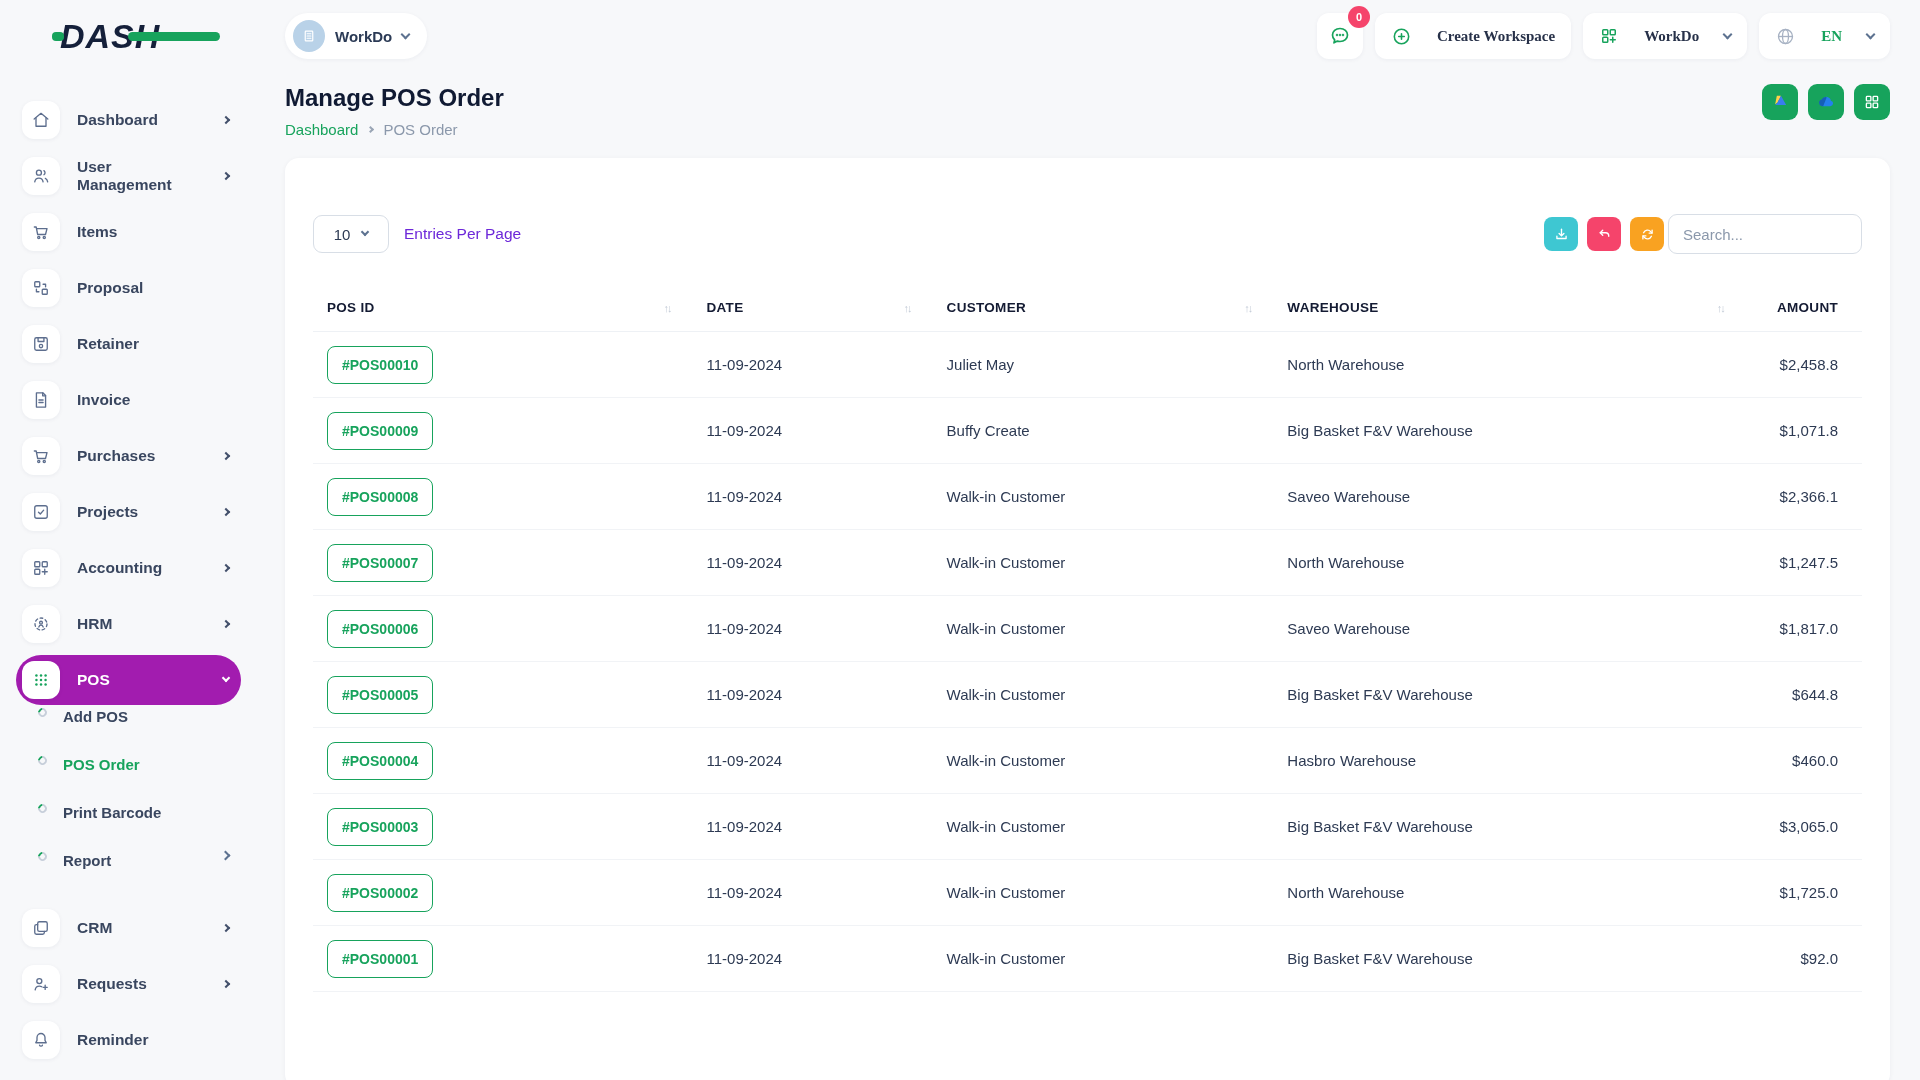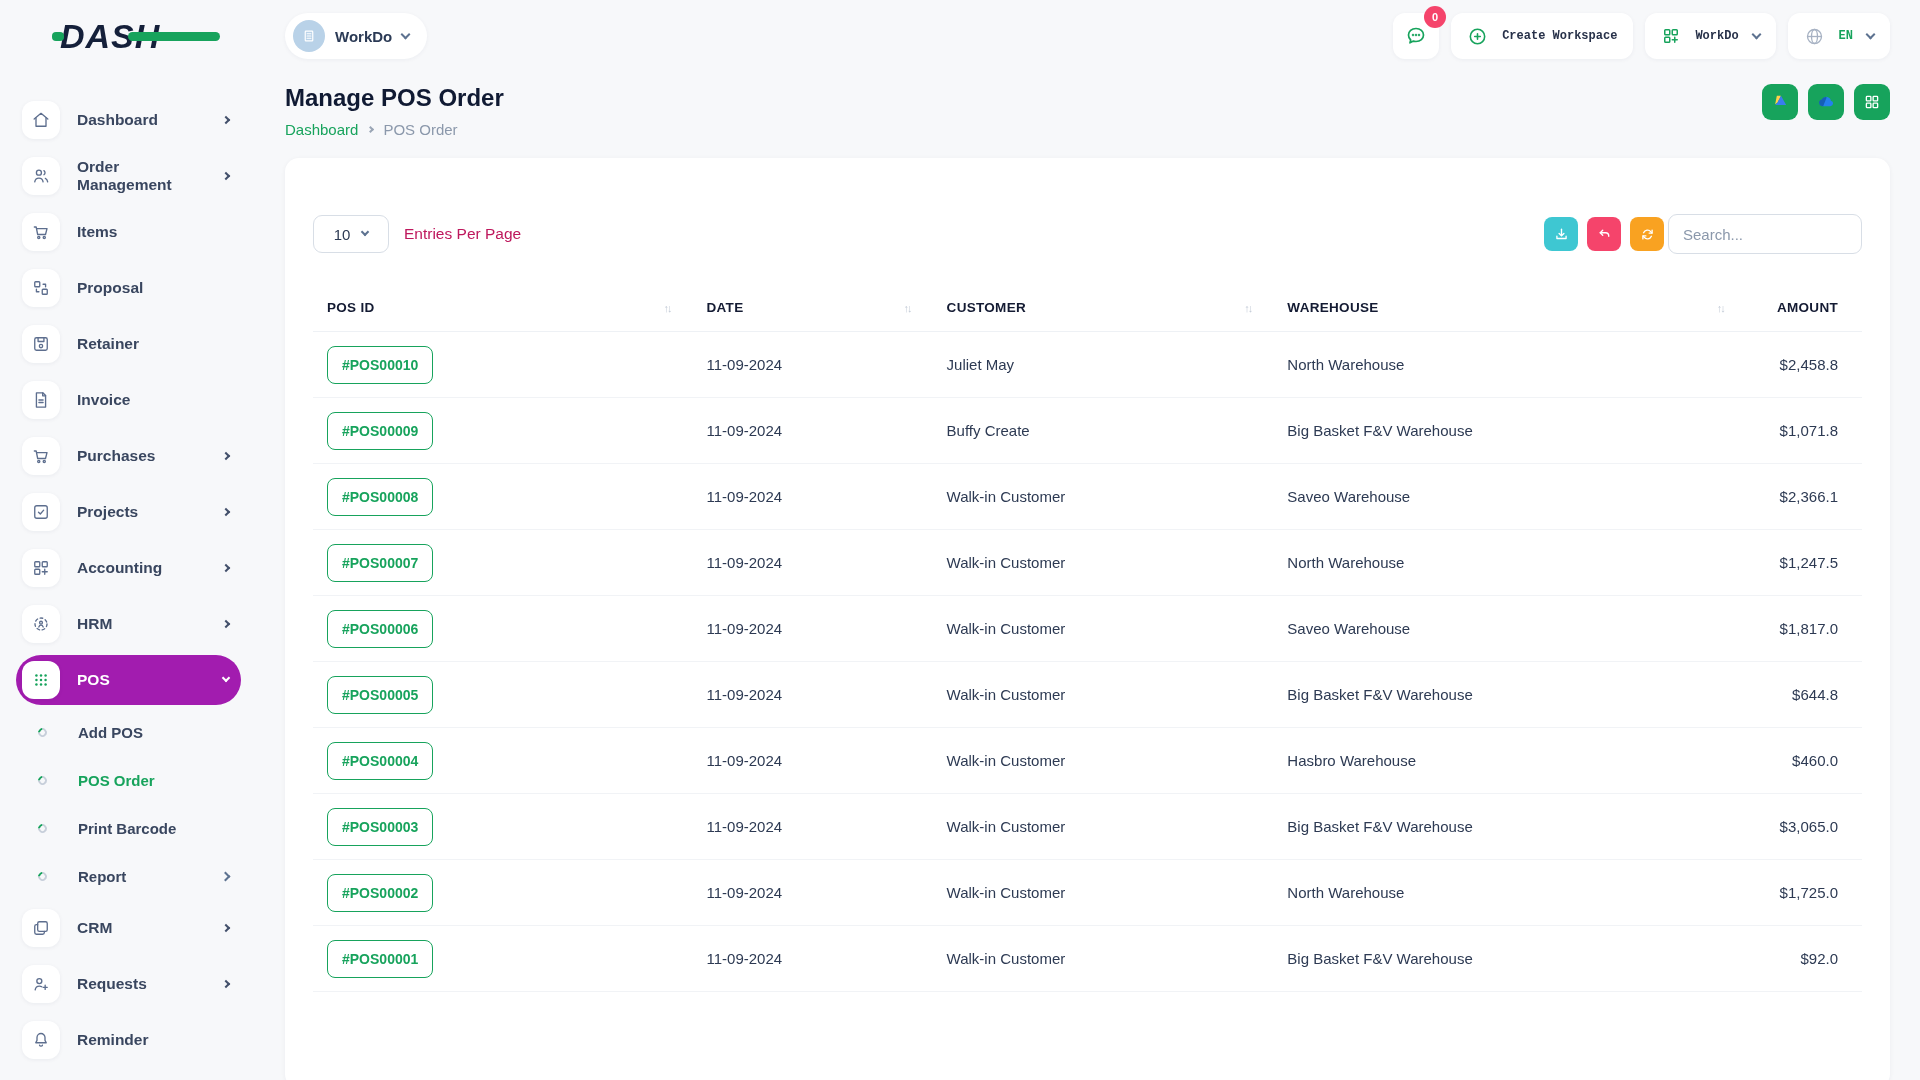--- a/index.html
+++ b/index.html
@@ -13,58 +13,58 @@
   .logo-text { font-size:34px; font-weight:800; letter-spacing:1px; color:#15203a; font-style:italic; }
   .logo-bar { position:absolute; left:68px; top:15px; width:92px; height:9px; border-radius:5px; background:#17a35c; }
   .logo-dot { position:absolute; left:-8px; top:15px; width:12px; height:9px; border-radius:4px; background:#17a35c; }
   .ws-pill { margin-left:28px; height:46px; background:#fff; border-radius:26px; display:flex; align-items:center; gap:10px; padding:0 18px 0 8px; box-shadow:0 1px 4px rgba(25,39,70,.05); cursor:pointer; }
   .ws-avatar { width:32px; height:32px; border-radius:50%; background:#b9d2e8; display:flex; align-items:center; justify-content:center; }
   .ws-name { font-size:15px; font-weight:700; color:#2b3a55; }
   .spacer { flex:1; }
   .hdr-right { display:flex; align-items:center; gap:12px; }
   .chat-btn { position:relative; width:46px; height:46px; background:#fff; border:none; border-radius:12px; display:flex; align-items:center; justify-content:center; box-shadow:0 1px 4px rgba(25,39,70,.05); cursor:pointer; }
   .chat-badge { position:absolute; top:-7px; right:-7px; min-width:22px; height:22px; border-radius:50%; background:#f5446b; color:#fff; font-size:11px; font-weight:700; display:flex; align-items:center; justify-content:center; }
-  .pill { height:46px; background:#fff; border:none; border-radius:12px; display:flex; align-items:center; gap:14px; padding:0 16px; box-shadow:0 1px 4px rgba(25,39,70,.05); font-family:Liberation Mono, monospace; font-size:12px; font-weight:600; color:#273149; cursor:pointer; }
+  .pill { height:46px; background:#fff; border:none; border-radius:12px; display:flex; align-items:center; gap:25px; padding:0 16px; box-shadow:0 1px 4px rgba(25,39,70,.05); font-family:Liberation Serif, serif; font-size:15px; font-weight:600; color:#273149; cursor:pointer; }
   .pill .green-txt { color:#17a35c; font-weight:700; }
 
   .chev { display:inline-block; width:7px; height:7px; border-right:2px solid #5d7290; border-bottom:2px solid #5d7290; }
   .chev-r { transform:rotate(-45deg); }
   .chev-d { transform:rotate(45deg); margin-top:-4px; }
 
   
   .sidebar { position:absolute; left:0; top:72px; bottom:0; width:257px; padding:20px 16px 0 16px; }
   .nav-item { height:56px; display:flex; align-items:center; gap:17px; padding:0 12px 0 6px; cursor:pointer; }
   .nav-chip { width:38px; height:38px; flex:none; background:#fff; border-radius:12px; display:flex; align-items:center; justify-content:center; box-shadow:0 1px 4px rgba(25,39,70,.06); }
   .nav-label { flex:1; font-size:15.5px; font-weight:600; color:#39465f; }
   .nav-item .chev { width:6px; height:6px; border-color:#43506b; }
   .pos-active { background:#a21caf; border-radius:26px; height:50px; margin:3px 0; }
   .pos-active .nav-label { color:#fff; font-weight:700; }
   .pos-active .chev { border-color:#fff; }
-  .nav-sub { height:48px; display:flex; align-items:center; gap:31px; padding:0 12px 0 22px; cursor:pointer; }
+  .nav-sub { height:48px; display:flex; align-items:flex-start; gap:16px; padding:0 12px 0 22px; cursor:pointer; }
   .bullet { width:9px; height:9px; flex:none; border:2px solid #c7cfda; border-top-color:#17a35c; border-radius:50%; transform:rotate(-45deg); }
   .nav-sub-label { flex:1; font-size:15px; font-weight:600; color:#39465f; }
   .nav-sub.active .nav-sub-label { color:#17a35c; }
 
   
   .main { position:absolute; left:257px; top:72px; right:0; bottom:0; padding:12px 30px 0 28px; overflow:hidden; }
   .page-head { display:flex; }
   .page-title { font-size:24px; font-weight:700; color:#101a33; margin-bottom:9px; }
   .crumbs { display:flex; align-items:center; gap:10px; font-size:15px; }
   .crumb-home { color:#17a35c; text-decoration:none; cursor:pointer; }
   .crumbs .chev { width:5px; height:5px; border-color:#9aa5b5; }
   .crumb-current { color:#8b98ab; }
   .head-actions { margin-left:auto; display:flex; gap:10px; }
   .gbtn { width:36px; height:36px; border:none; border-radius:9px; background:#17a35c; display:flex; align-items:center; justify-content:center; cursor:pointer; }
 
   .card { margin-top:20px; background:#fff; border-radius:14px; box-shadow:0 1px 5px rgba(20,30,60,.05); padding:56px 28px 22px 28px; height:930px; }
 
   .controls { display:flex; align-items:center; }
   .select { width:76px; height:38px; border:1px solid #d8dee6; border-radius:9px; background:#fff; display:flex; align-items:center; justify-content:center; gap:12px; font-size:15px; color:#2d3a53; cursor:pointer; }
   .select .chev { width:6px; height:6px; }
-  .controls-label { margin-left:15px; font-size:15.5px; color:#be185d; }
+  .controls-label { margin-left:15px; font-size:15.5px; color:#6d28d9; }
   .sq { width:34px; height:34px; border:none; border-radius:8px; display:flex; align-items:center; justify-content:center; cursor:pointer; margin-left:9px; }
   .sq.cyan { background:#3ec7d2; }
   .sq.pink { background:#f5446b; }
   .sq.orange { background:#f9a221; }
   .search { margin-left:4px; width:194px; height:40px; border:1px solid #d8dee6; border-radius:9px; padding:0 14px; font-family:inherit; font-size:15px; color:#ec4899; outline:none; }
   .search::placeholder { color:#8b98ab; }
 
   table { width:100%; border-collapse:collapse; margin-top:30px; }
   thead th { text-align:center; font-size:13.5px; font-weight:700; color:#141b33; letter-spacing:.3px; padding:16px 10px 16px 14px; border-bottom:1px solid #eef1f5; cursor:pointer; }
   .th-inner { display:flex; align-items:center; }
@@ -157,21 +157,21 @@
 
   <div class="nav-item">
     <span class="nav-chip">
         <svg width="20" height="20" viewBox="0 0 24 24" fill="none" stroke="#5d6e8e" stroke-width="1.6" stroke-linecap="round" stroke-linejoin="round">
           <circle cx="9.5" cy="8" r="3"></circle>
           <path d="M4.5 19c.5-3 2.5-4.5 5-4.5s4.5 1.5 5 4.5"></path>
           <path d="M15.5 5.5a3 3 0 0 1 0 5"></path>
           <path d="M17.2 14.8c1.5.7 2.4 2 2.8 4.2"></path>
         </svg>
       </span>
-    <span class="nav-label">Order Management</span>
+    <span class="nav-label">User Management</span>
     <span class="chev chev-r"></span>
   </div>
 
   <div class="nav-item">
     <span class="nav-chip">
         <svg width="20" height="20" viewBox="0 0 24 24" fill="none" stroke="#5d6e8e" stroke-width="1.6" stroke-linecap="round" stroke-linejoin="round">
           <path d="M4 6h2.2L8 15h9.4l1.8-7H7"></path>
           <circle cx="9.3" cy="18.6" r="1.3"></circle>
           <circle cx="15.9" cy="18.6" r="1.3"></circle>
         </svg>

